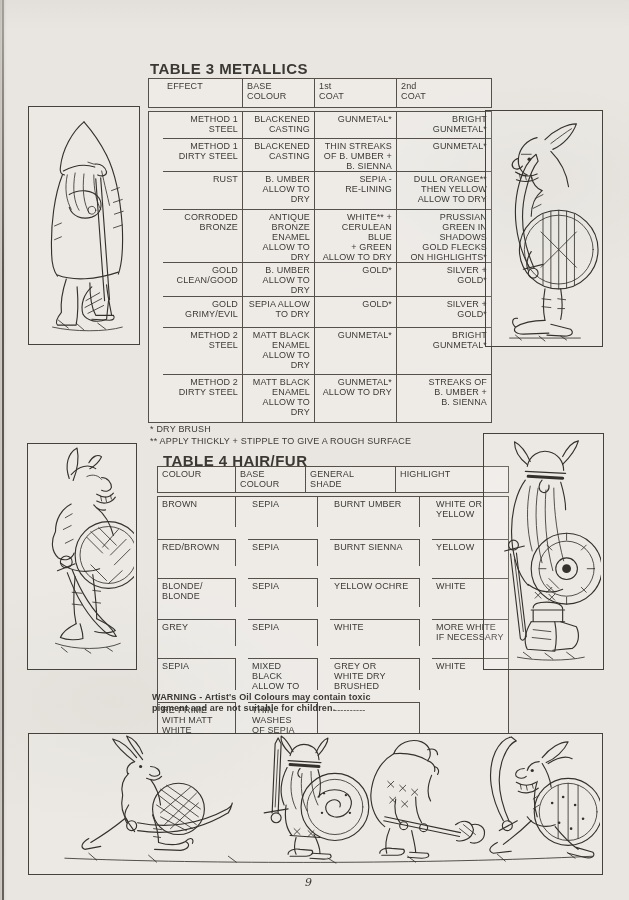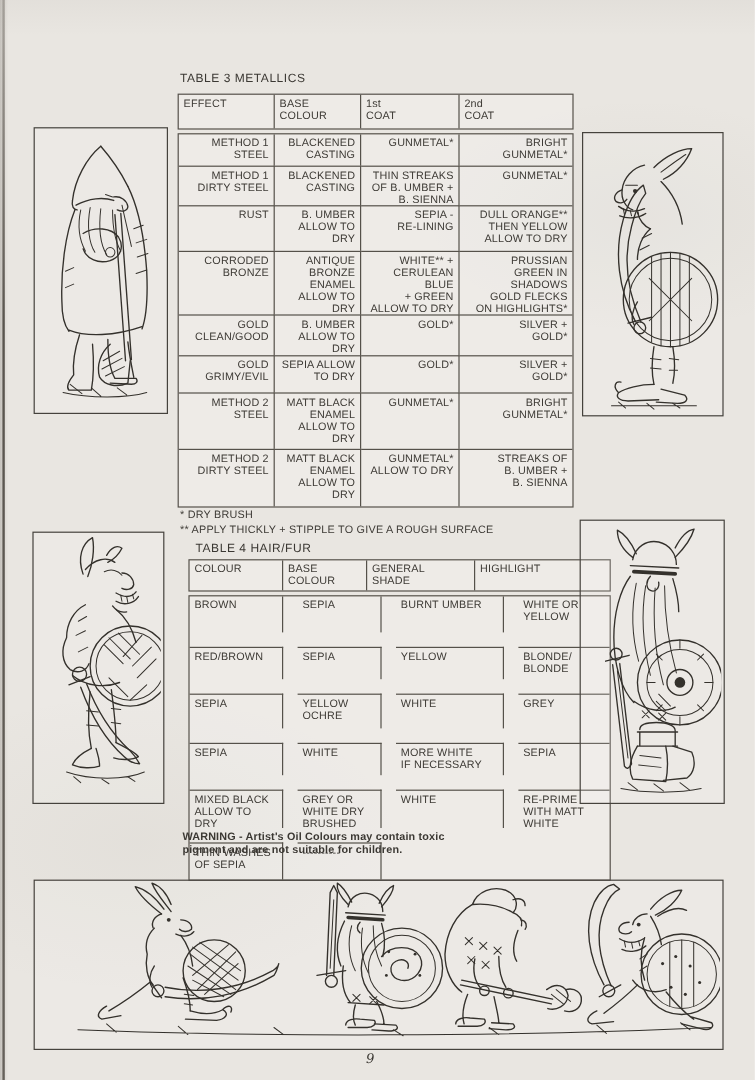--- a/index.html
+++ b/index.html
@@ -10,31 +10,31 @@
       radial-gradient(320px 180px at 18% 78%, rgba(120,112,100,.05), transparent 70%),
       linear-gradient(to bottom, rgba(110,104,96,.05), transparent 30px),
       #e9e6e1;
     font-family:"Liberation Sans", sans-serif;
     color:#3c3935;
   }
   .left-edge{position:absolute;left:0;top:0;width:7px;height:100%;
     background:linear-gradient(to right, rgba(70,64,56,.22), rgba(70,64,56,.04) 70%, transparent);}
   .left-line{position:absolute;left:2px;top:0;width:2px;height:100%;
     background:linear-gradient(to bottom, rgba(80,74,66,.35), rgba(58,53,46,.8) 30%, rgba(58,53,46,.72));}
-  .ttl{position:absolute;font-size:10px;font-weight:normal;letter-spacing:.45px;color:#3b3833;white-space:pre;}
+  .ttl{position:absolute;font-size:15px;font-weight:bold;letter-spacing:.45px;color:#3b3833;white-space:pre;}
   .tbl{position:absolute;}
   .thead,.tbody{display:grid;border:1px solid #55514a;background:rgba(255,255,255,.22);}
   .thead{margin-bottom:3px;}
   .cell{box-sizing:border-box;padding:2px 4px 1px 4px;font-size:9px;line-height:10px;
     letter-spacing:.15px;white-space:pre-line;overflow:hidden;color:#3d3a35;
     border-right:1px solid #55514a;border-top:1px solid #55514a;}
   .thead .cell{border-top:none;}
   .cell:nth-child(4n){border-right:none;}
   .tbody .cell:nth-child(-n+4){border-top:none;}
-  .t3 .thead,.t3 .tbody{grid-template-columns:80px 72px 82px 94px;}
+  .t3 .thead,.t3 .tbody{grid-template-columns:80px 72px 82px 94px;padding-left:14px;}
   .t3 .thead{grid-template-rows:28px;}
   .t3 .tbody{grid-template-rows:26px 33px 38px 53px 34px 31px 47px 48px;text-align:right;}
   .t4 .thead,.t4 .tbody{grid-template-columns:78px 70px 90px 76px;}
   .t4 .thead{grid-template-rows:25px;}
   .t4 .tbody{grid-template-rows:30px 27px 29px 27px 32px 31px;gap:12px;}
   .fn{position:absolute;font-size:9px;letter-spacing:.2px;color:#3d3a35;white-space:pre;}
   .warn{position:absolute;font-size:9px;font-weight:bold;line-height:11px;letter-spacing:.15px;
     color:#3b3833;white-space:pre-line;}
   .frame{position:absolute;border:1px solid #45423c;background:rgba(255,255,255,.14);}
   .frame svg{display:block;}
@@ -153,20 +153,21 @@
         <div class="cell">HIGHLIGHT</div>
       </div>
     <div class="tbody">
         <div class="cell">BROWN</div>
         <div class="cell">SEPIA</div>
         <div class="cell">BURNT UMBER</div>
         <div class="cell">WHITE OR
 YELLOW</div>
         <div class="cell">RED/BROWN</div>
         <div class="cell">SEPIA</div>
+        <div class="cell">BURNT SIENNA</div>
         <div class="cell">YELLOW</div>
         <div class="cell">BLONDE/
 BLONDE</div>
         <div class="cell">SEPIA</div>
         <div class="cell">YELLOW OCHRE</div>
         <div class="cell">WHITE</div>
         <div class="cell">GREY</div>
         <div class="cell">SEPIA</div>
         <div class="cell">WHITE</div>
         <div class="cell">MORE WHITE

